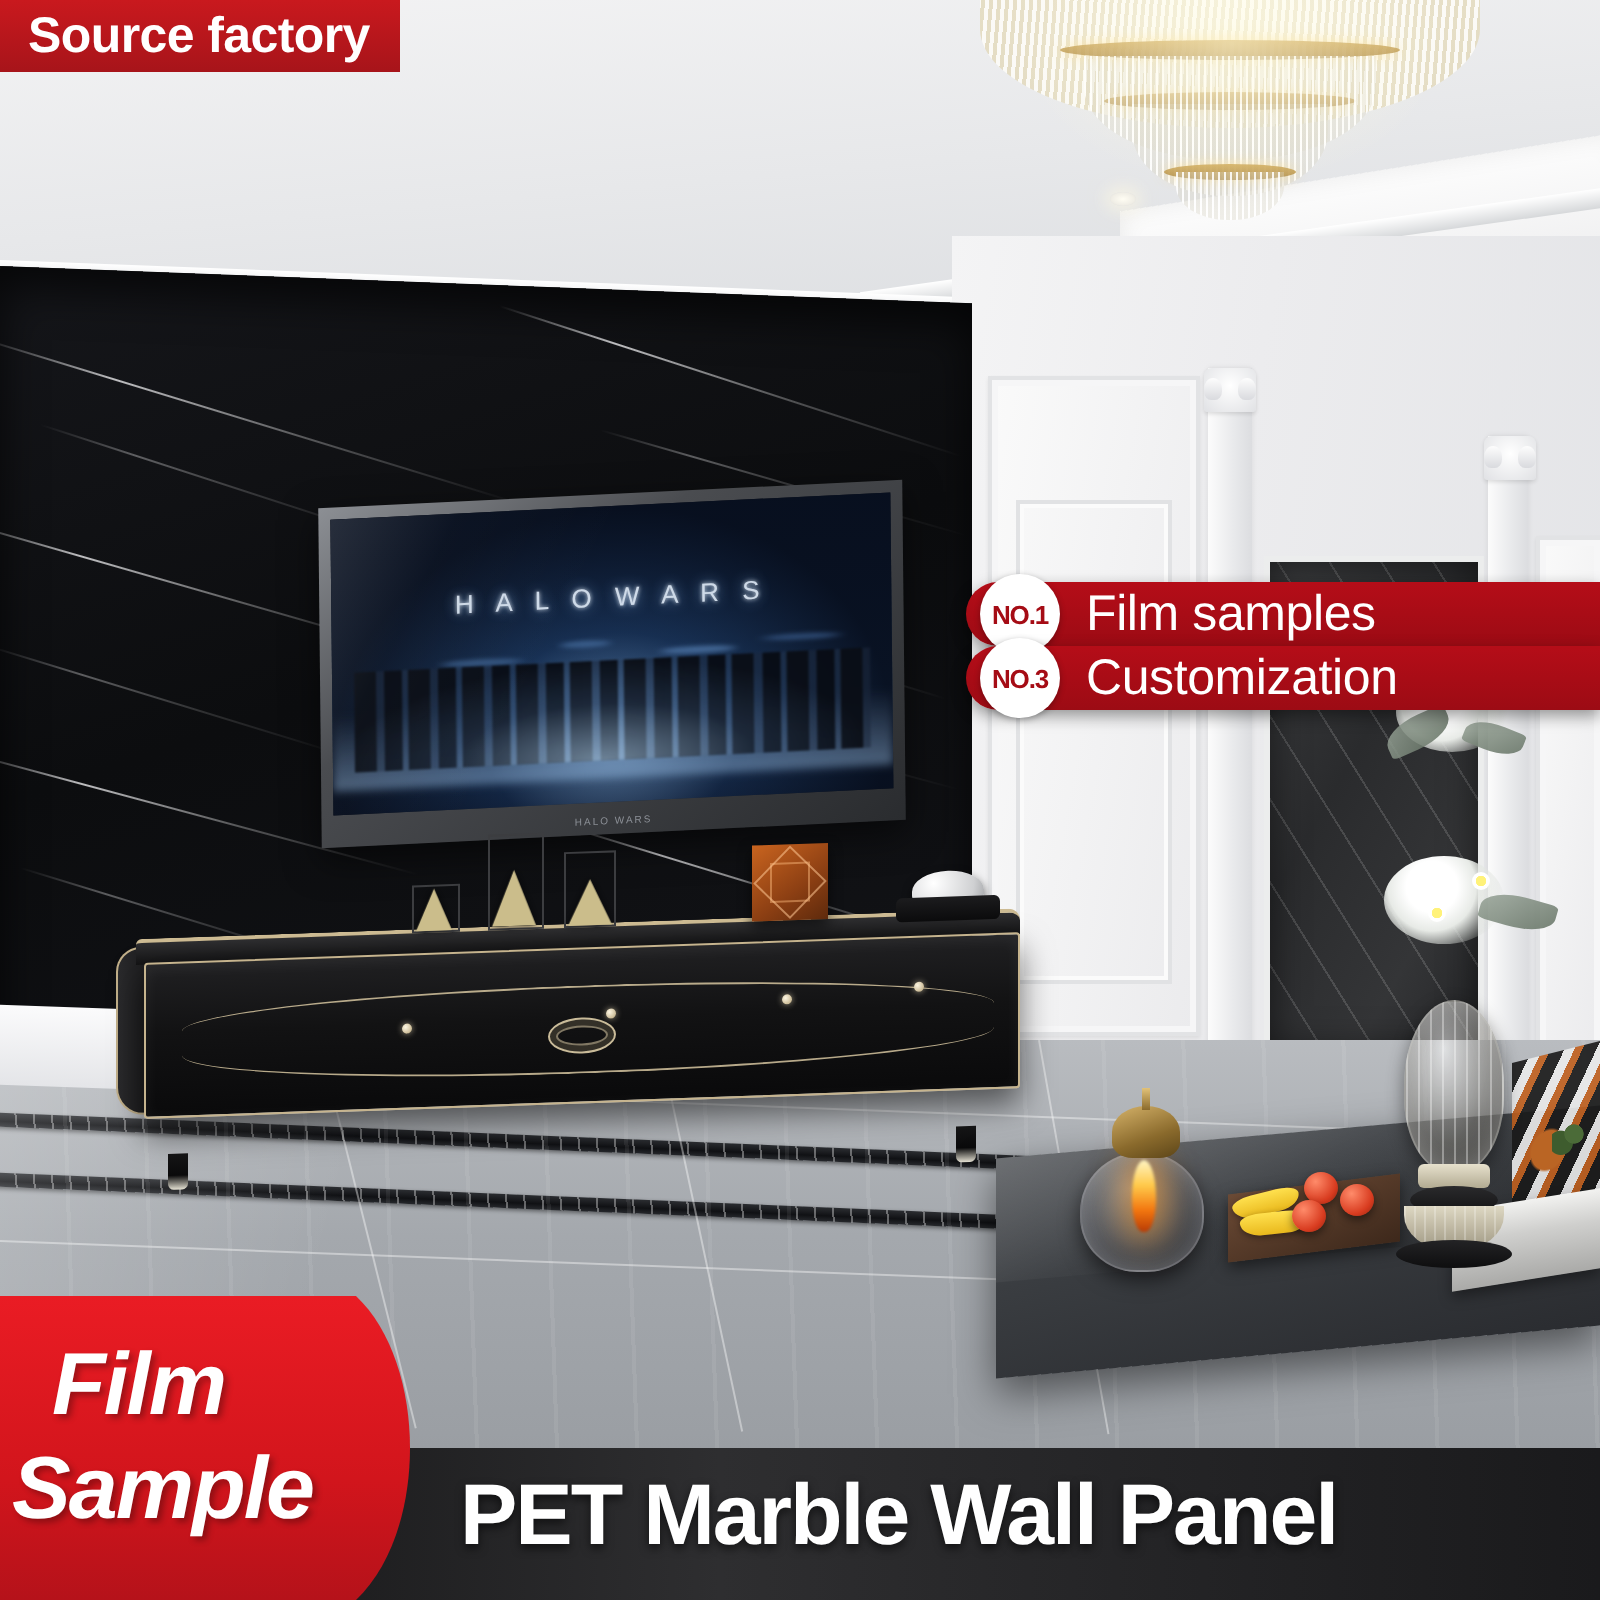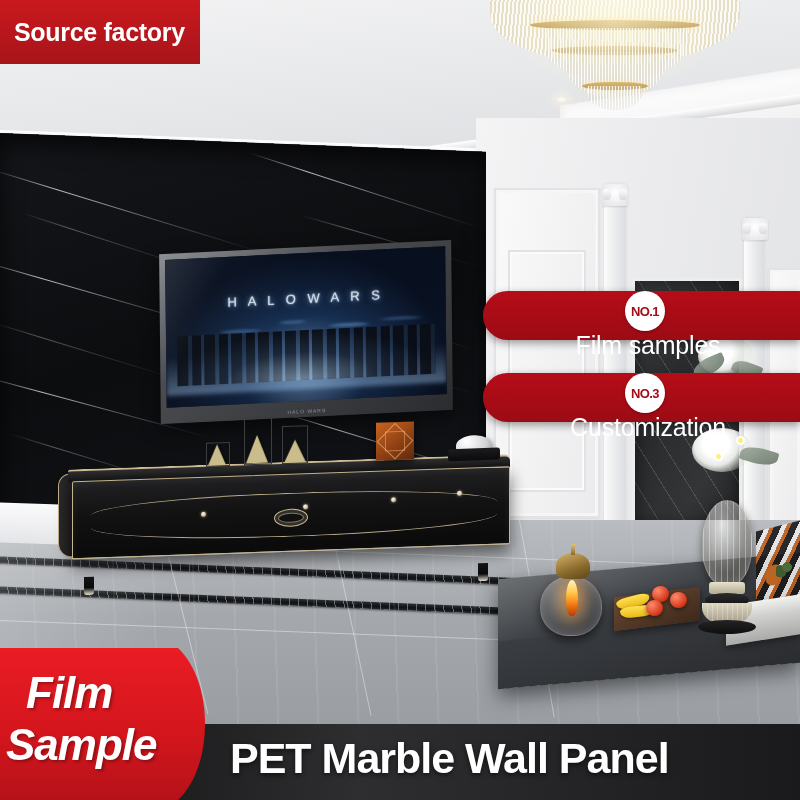--- a/index.html
+++ b/index.html
@@ -444,49 +444,47 @@
     background:linear-gradient(140deg,#9aa69a,#5d6b5c);
     opacity:.85;
   }
   .flower-yellow{
     position:absolute; width:9px; height:9px; border-radius:50%;
     background:radial-gradient(circle,#fff27a 0 40%,#ffffff 42%);
   }
 
   
   .top-banner{
-    position:absolute; left:0; top:0; height:64px; display:flex;
+    position:absolute; left:0; top:0; height:36px; display:flex;
     z-index:20;
   }
   .tb-red{
     background:linear-gradient(180deg,#c9191e 0%,#a7141a 100%);
     color:#fff; display:flex; align-items:center;
     padding:0 15px 0 14px;
     font-size:25px; font-weight:bold; letter-spacing:-.3px;
     white-space:nowrap;
   }
   .tb-dark{
     background:linear-gradient(180deg,#272728 0%,#151516 100%);
     color:#fff; display:flex; align-items:center;
     padding:0 18px 0 14px;
     font-size:25px; font-weight:bold; letter-spacing:-.3px;
     white-space:nowrap;
   }
 
   .feature-list{ position:absolute; right:0; top:291px; z-index:20; }
   .feature{
     position:relative;
-    height:49px;
+    height:32px;
     width:317px;
     background:linear-gradient(180deg,#b50d18 0%,#9c0b14 100%);
     border-radius:26px 0 0 26px;
     display:flex; align-items:center;
     box-shadow:0 3px 8px rgba(0,0,0,.4);
-    margin-bottom:33px;
-    flex-direction:column;
   }
   .feature-badge{
     flex:0 0 auto;
     width:40px; height:40px; margin-left:7px;
     border-radius:50%;
     background:#fff;
     display:flex; align-items:center; justify-content:center;
     color:#a50c15;
     font-size:13px; font-weight:bold; letter-spacing:-.6px;
     box-shadow:0 1px 3px rgba(0,0,0,.3);

